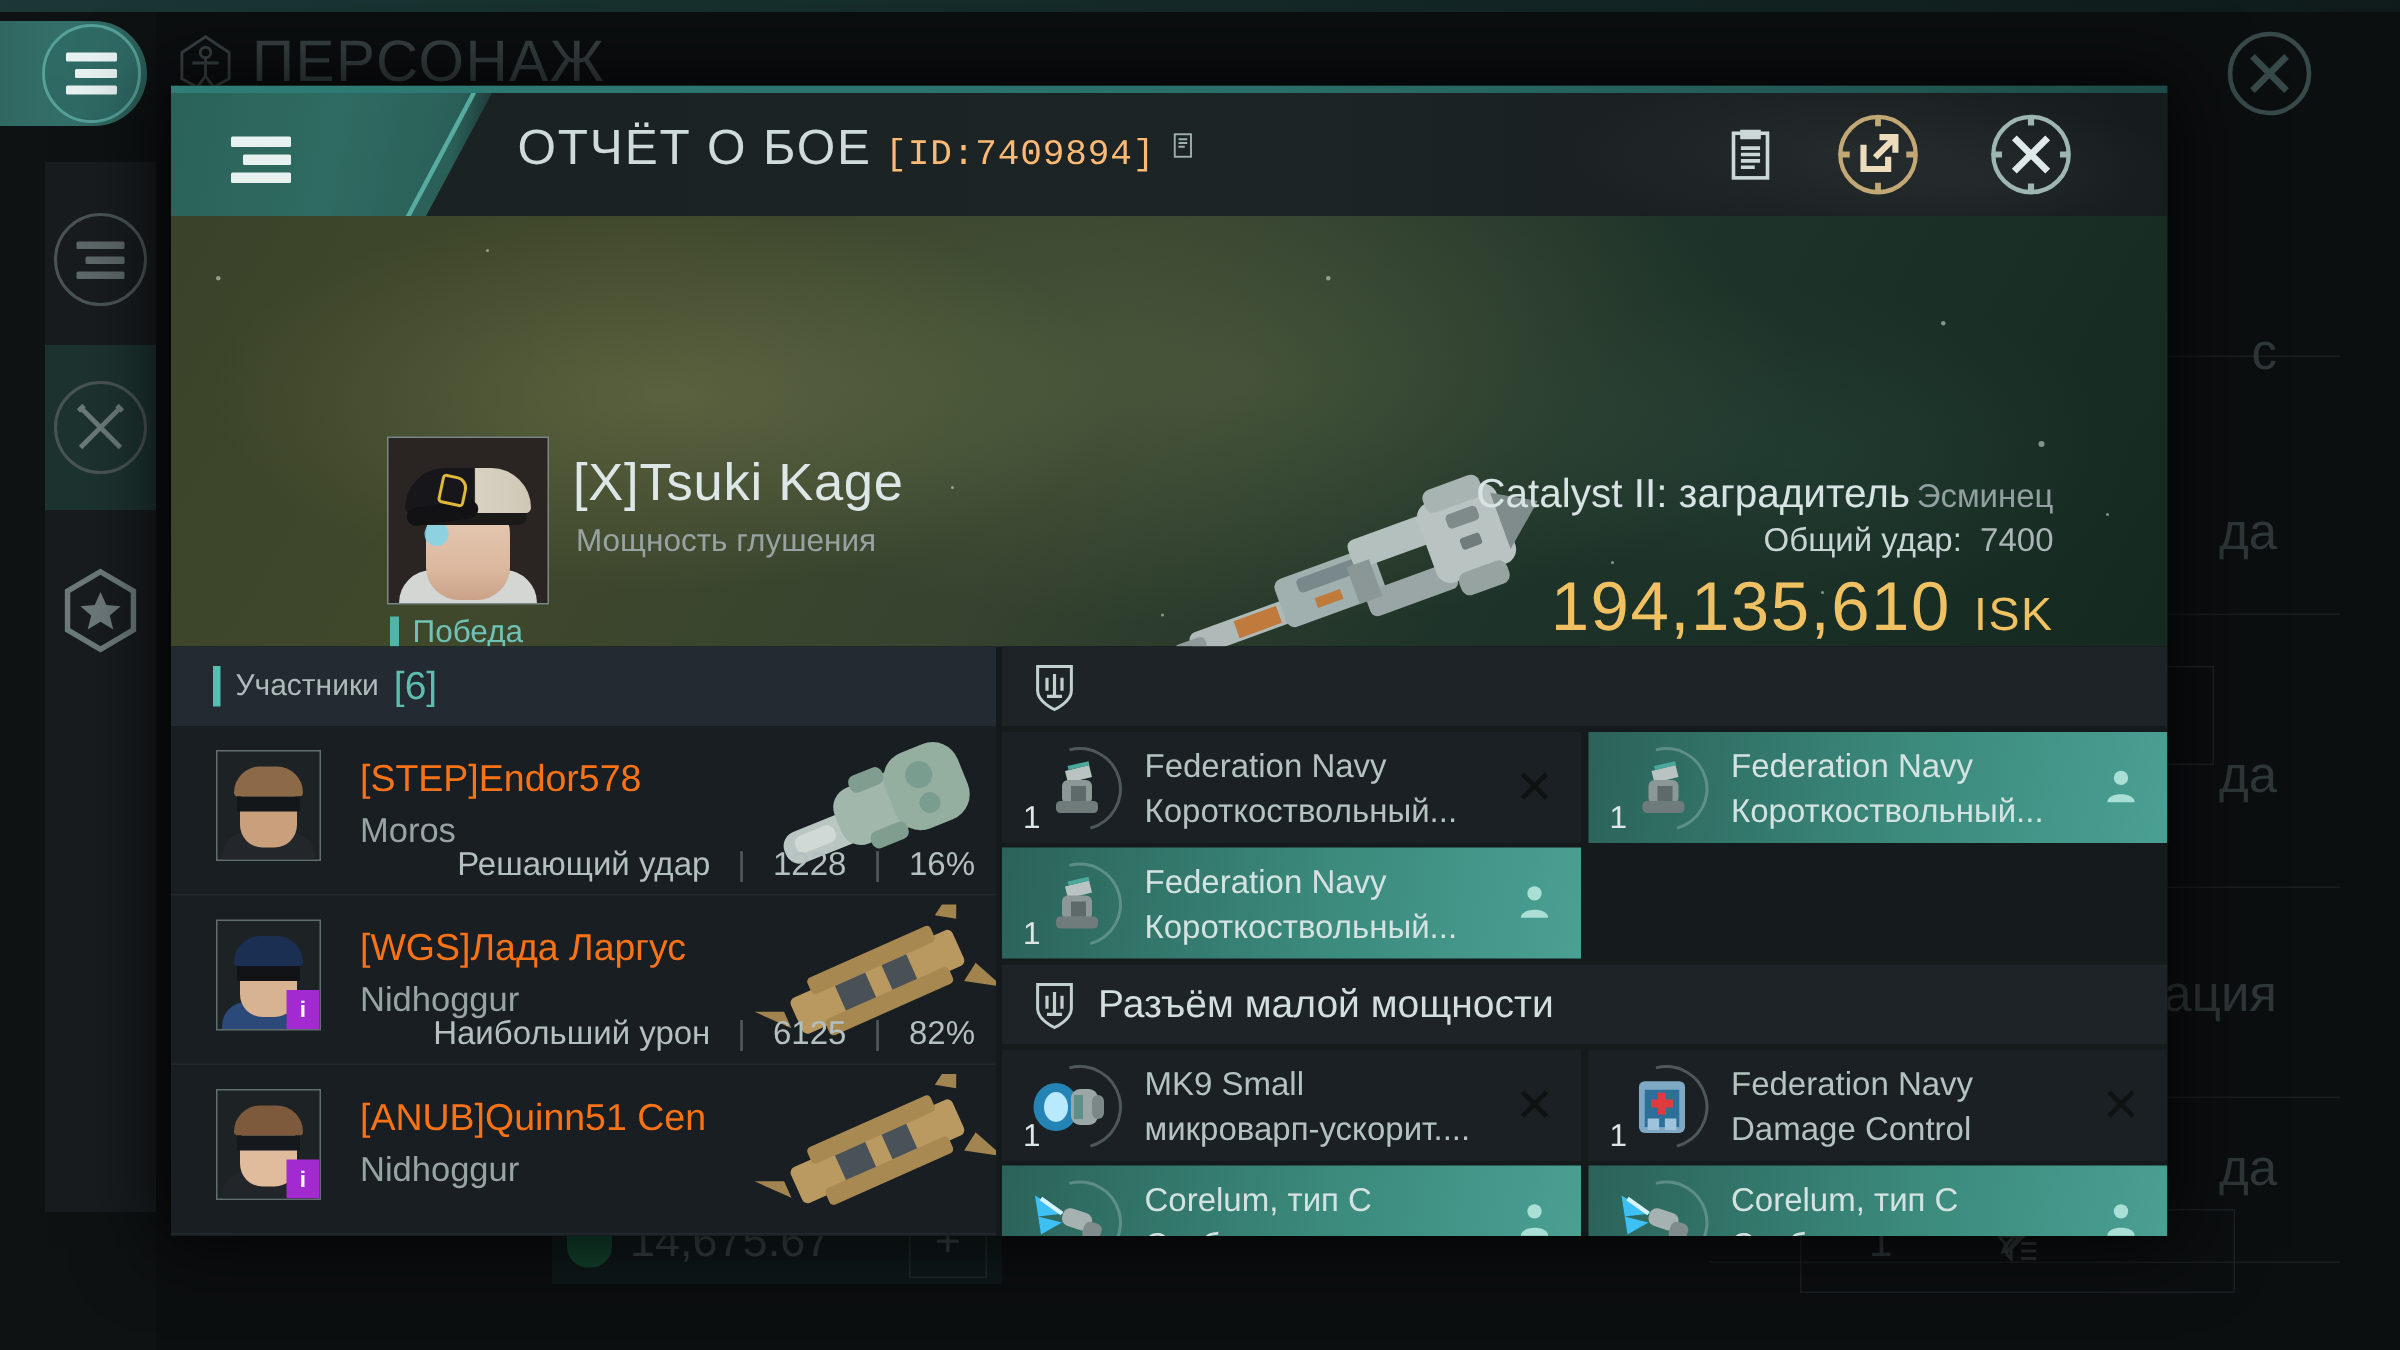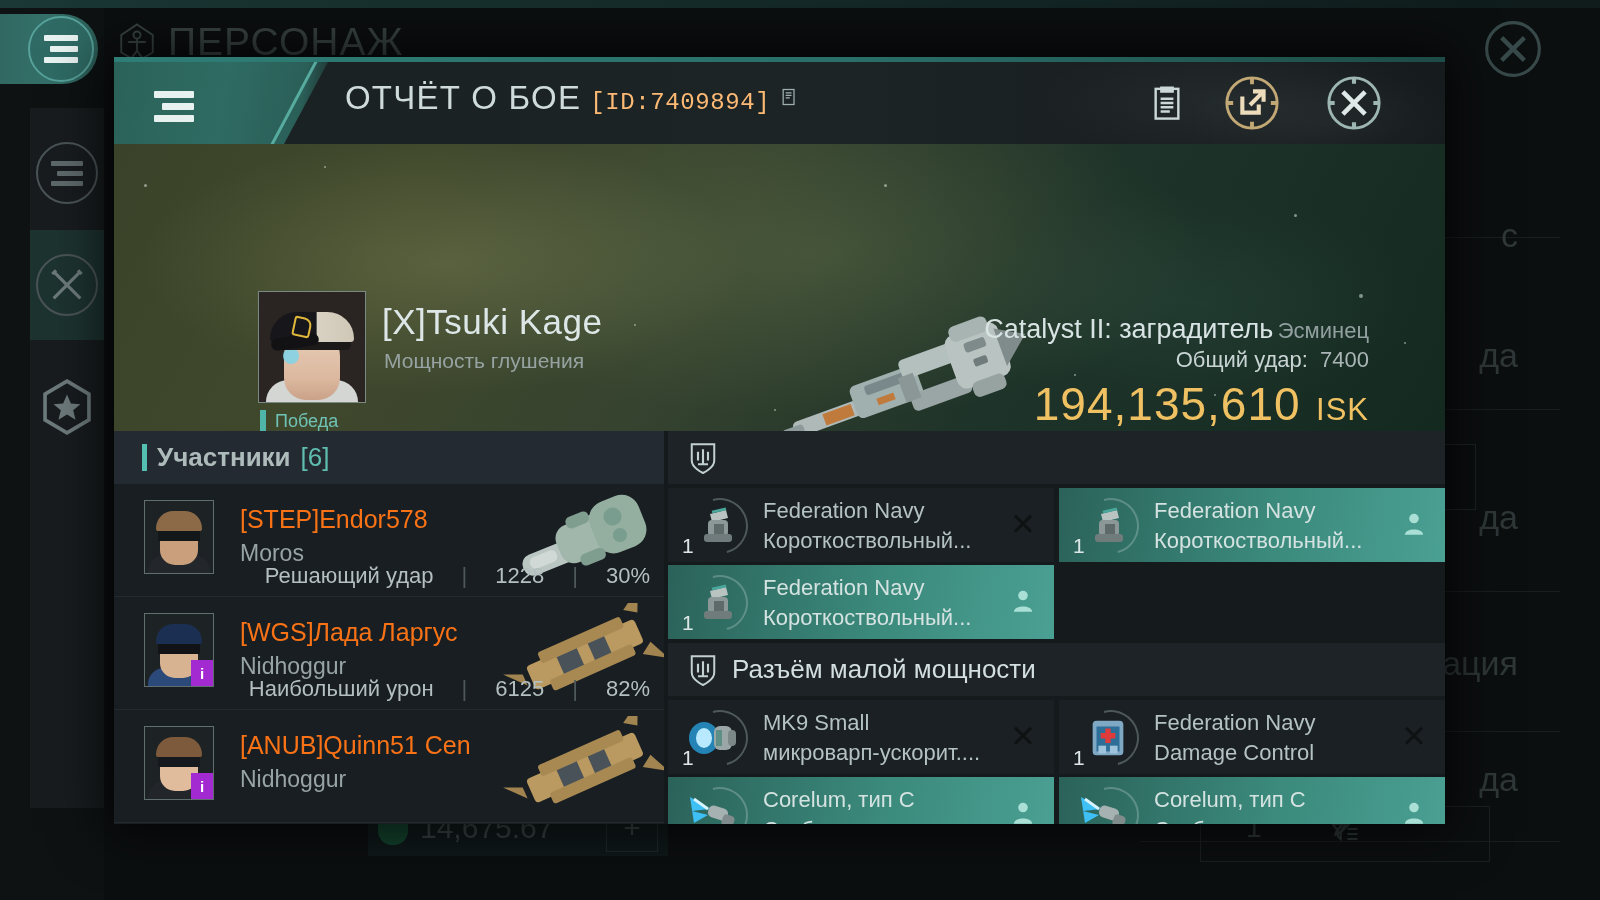--- a/index.html
+++ b/index.html
@@ -205,21 +205,21 @@
   }
   #pilot-sub {
     position:absolute; left:270px; top:203px; width:330px;
     color:#97a3a2; font-size:21px; line-height:28px;
   }
   #win-tag {
     position:absolute; left:146px; top:266px;
     display:flex; align-items:center; gap:9px;
   }
   #win-tag .bar{width:6px;height:22px;background:#4fb5a8;}
-  #win-tag span{color:#6fc3b6; font-size:18px;}
+  #win-tag span{color:#6fc3b6; font-size:21px;}
 
   #shipart {
     position:absolute; left:640px; top:168px; width:290px; height:140px;
   }
 
   #ship-line {
     position:absolute; right:76px; top:170px;
     text-align:right;
   }
   #ship-line .nm { color:#d8e3e3; font-size:27px;}
@@ -243,21 +243,21 @@
   #participants {
     position:absolute; left:0; top:0; width:550px; height:393px;
     background:#191e22;
   }
   #part-header {
     position:absolute; left:0; top:0; width:550px; height:53px;
     background:#232a31;
     display:flex; align-items:center; gap:10px; padding-left:28px;
   }
   #part-header .bar{width:5px;height:27px;background:#54c0b2;}
-  #part-header .ttl{color:#aebbbb;font-size:26px;font-weight:bold;}
+  #part-header .ttl{color:#aebbbb;font-size:20px;}
   #part-header .cnt{color:#5fbdb0;font-size:26px;}
 
   .p-row {
     position:absolute; left:0; width:550px; height:113px;
     border-bottom:1px solid #222a2e;
     overflow:hidden;
   }
   .p-av {
     position:absolute; left:30px; top:16px; width:70px; height:74px;
     border:1px solid rgba(180,205,200,.45);
@@ -272,21 +272,21 @@
   .p-av .bd{position:absolute;left:50%;bottom:0;transform:translateX(-50%);
     width:62px;height:18px;border-radius:16px 16px 0 0;background:#23262a;}
   .p-badge{
     position:absolute; right:0; bottom:0; width:22px; height:26px;
     background:#a32ad0; display:flex;align-items:center;justify-content:center;
     color:#fff; font-size:15px; font-weight:bold;
   }
   .p-name{position:absolute; left:126px; top:21px; color:#f97316; font-size:25px;}
   .p-ship{position:absolute; left:126px; top:56px; color:#98a4a4; font-size:23px;}
   .p-stats{position:absolute; right:14px; bottom:7px; color:#b4bfbf; font-size:22px;
-    display:flex; align-items:center; gap:28px;}
+    display:flex; align-items:center; gap:18px;}
   .p-stats .sep{color:#4e585a;}
   .p-shipart{position:absolute; right:0px; top:6px; width:165px;height:100px; opacity:.95;}
 
   
   #modules {
     position:absolute; left:554px; top:0; width:777px; height:393px;
     background:#151a1d;
     overflow:hidden;
   }
   .slot-head {
@@ -575,21 +575,21 @@
           <div class="h" style="background:#8c6a48"></div>
           <div class="g" style="background:#14171a"></div>
         </div>
         <div class="p-name">[STEP]Endor578</div>
         <div class="p-ship">Moros</div>
         <div class="p-stats">
           <span>Решающий удар</span>
           <span class="sep">|</span>
           <span>1228</span>
           <span class="sep">|</span>
-          <span>30%</span>
+          <span>16%</span>
         </div>
       </div>
 
       <div class="p-row" style="top:166px">
         <div class="p-shipart">
           <svg width="165" height="100" viewBox="0 0 165 100">
             <g transform="rotate(-24 82 50)">
               <rect x="26" y="40" width="118" height="26" rx="4" fill="#c3a165"></rect>
               <rect x="42" y="32" width="90" height="12" rx="3" fill="#b08f55"></rect>
               <rect x="42" y="62" width="90" height="12" rx="3" fill="#b08f55"></rect>

